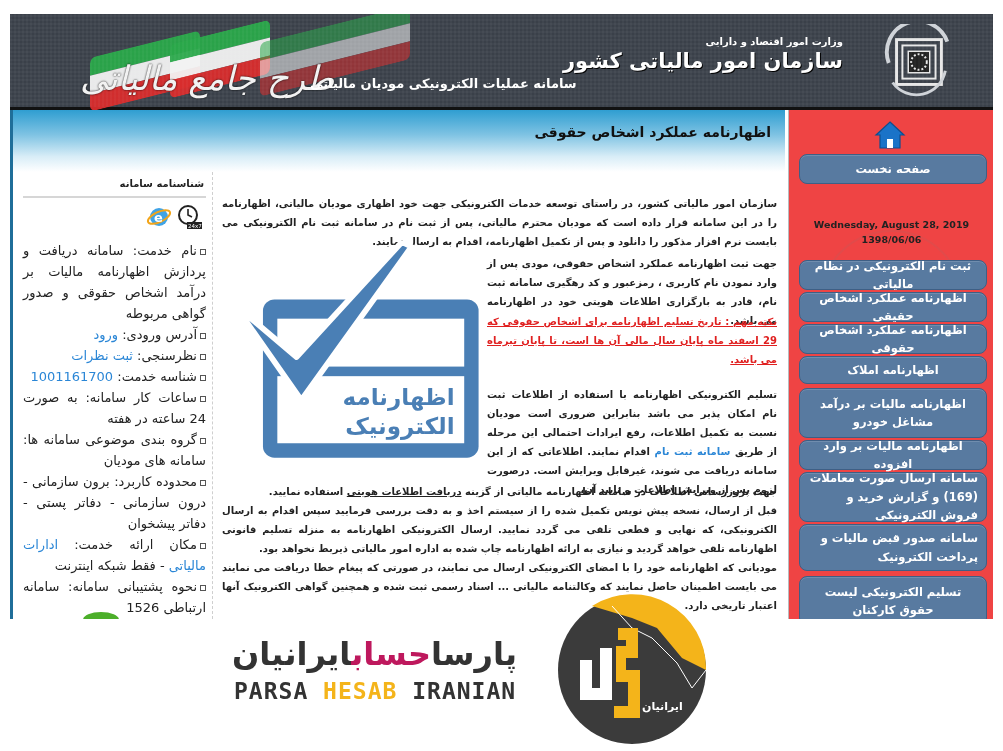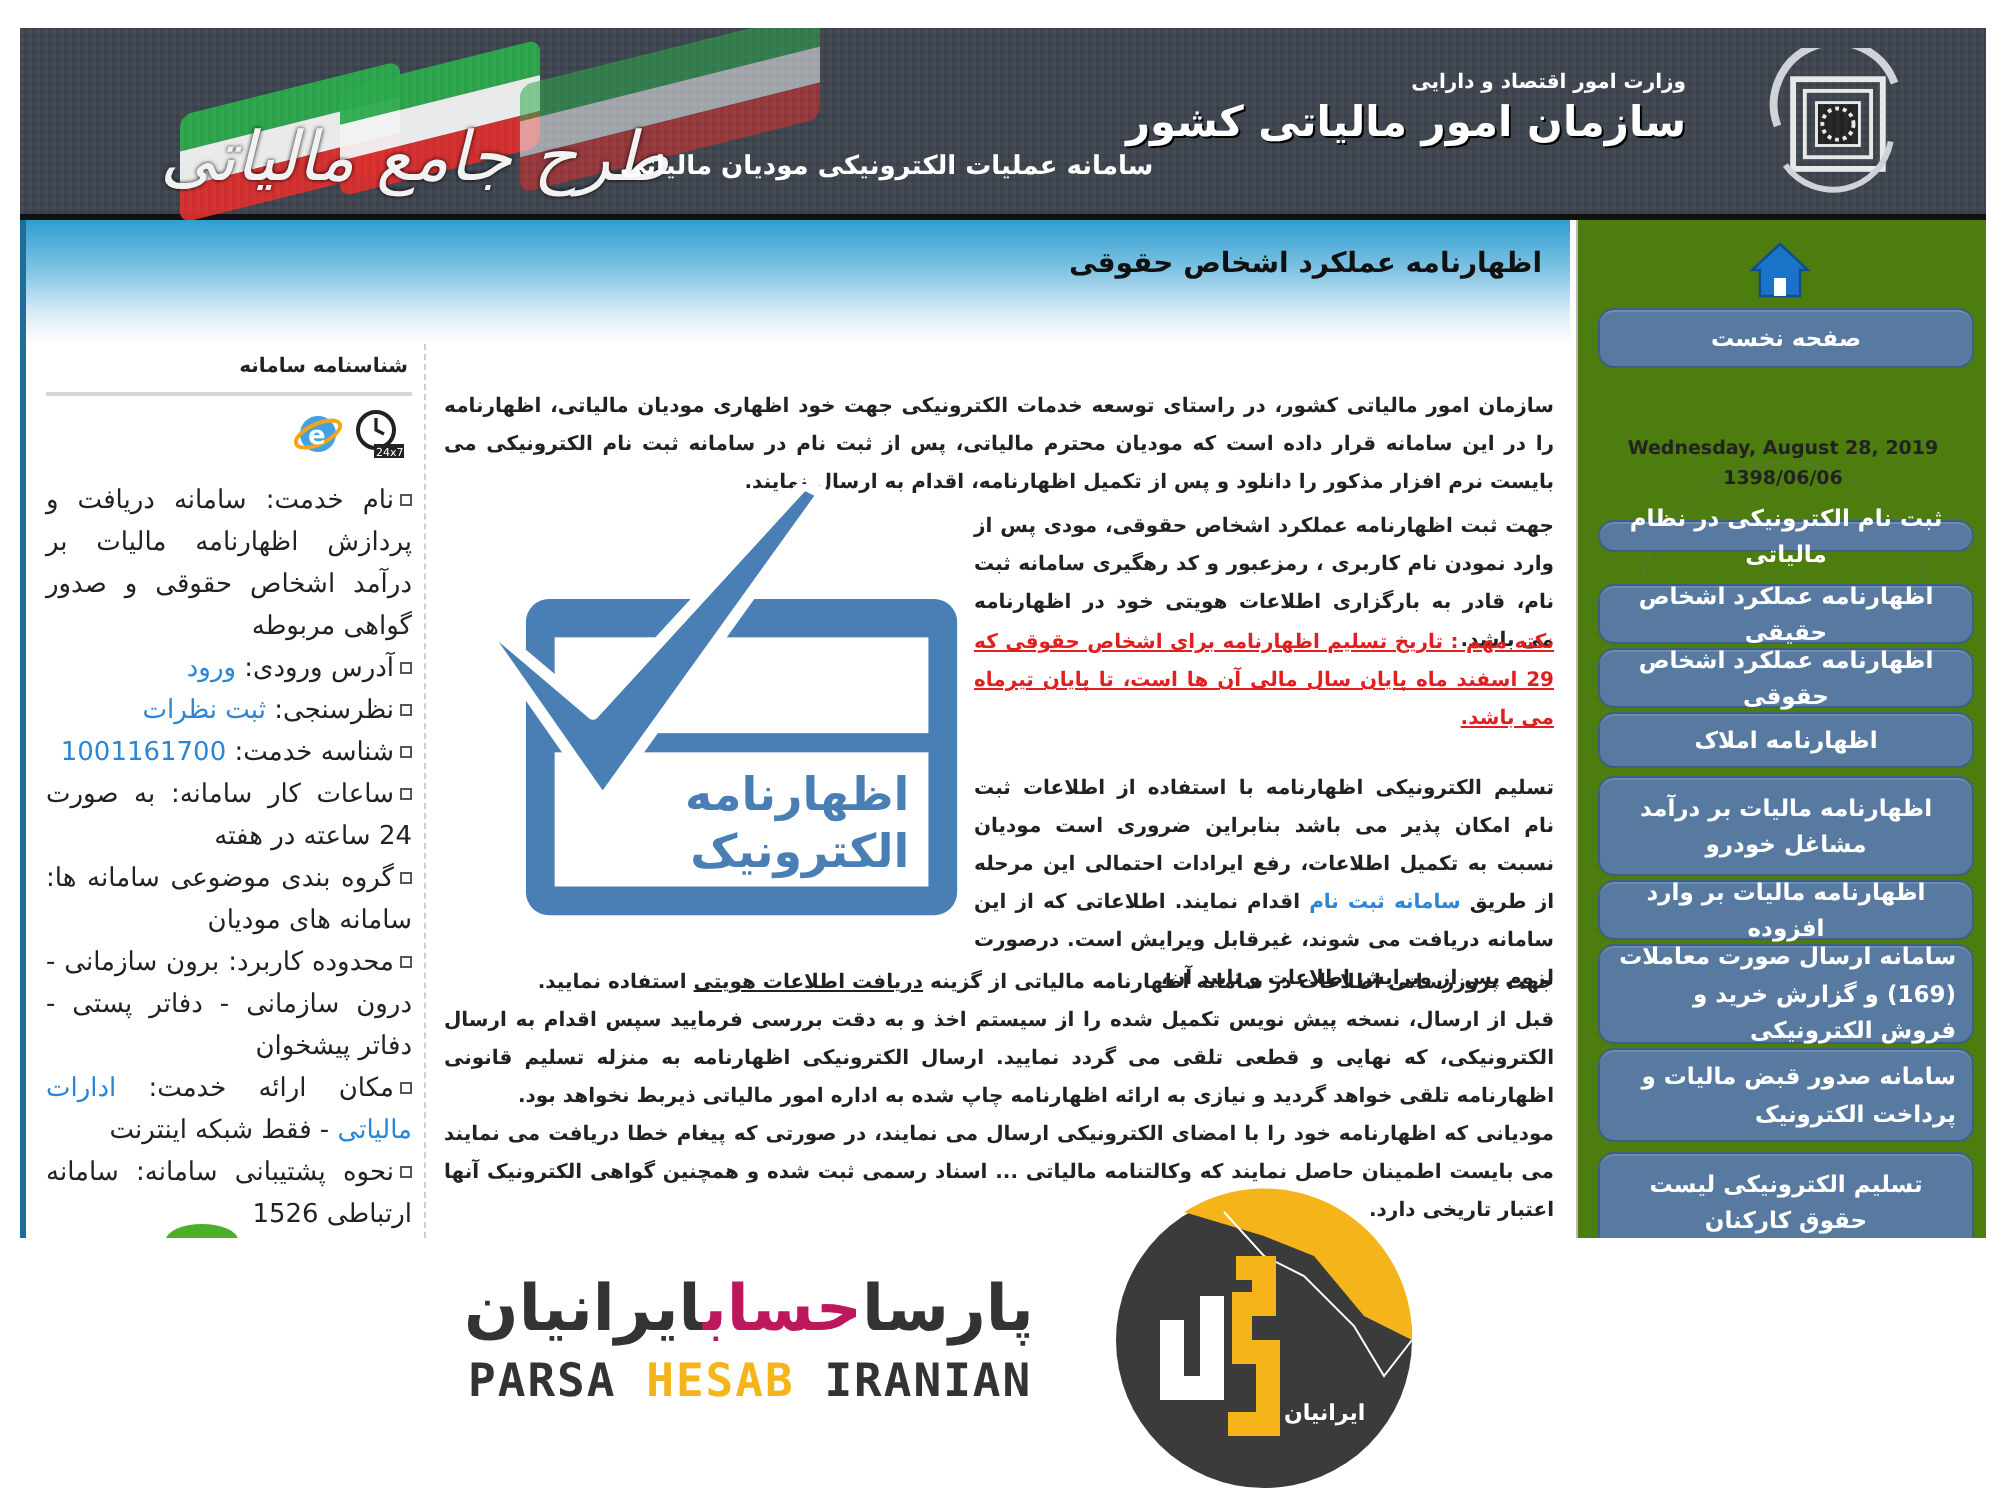--- a/index.html
+++ b/index.html
@@ -30,21 +30,21 @@
   .org-name { font-size: 21px; font-weight: bold; margin-top: 2px; text-shadow: 1px 1px 0 #000; }
   .emblem { position: absolute; right: 36px; top: 10px; width: 78px; height: 78px; }
 
   
   .title-bar { position: absolute; left: 0; top: 96px; width: 775px; height: 62px;
     background: linear-gradient(#2f9ed1 0%, #7fc3e3 40%, #d8edf7 75%, #ffffff 100%);
     border-left: 3px solid #1f6e99; }
   .page-title { position: absolute; right: 14px; top: 14px; font-size: 14px; font-weight: bold; color: #111; direction: rtl; }
 
   
-  .sidebar { position: absolute; left: 778px; top: 96px; width: 205px; height: 509px; background: #4d7c0f; border-left: 1px solid #b8bcc0; }
+  .sidebar { position: absolute; left: 778px; top: 96px; width: 205px; height: 509px; background: #ef4444; border-left: 1px solid #b8bcc0; }
   .home-icon { position: absolute; left: 85px; top: 10px; width: 32px; height: 30px; }
   .nav-btn { position: absolute; left: 10px; width: 188px; background: #587aa0; border: 1px solid #3e5f85; border-radius: 8px;
     color: #fff; font-size: 11.5px; font-weight: bold; direction: rtl; text-align: center; display: flex; align-items: center; justify-content: center; padding: 4px 8px; line-height: 1.6; box-shadow: inset 0 1px 0 rgba(255,255,255,0.15); cursor: pointer; }
   .date-en { position: absolute; left: 0; width: 205px; top: 109px; text-align: center; font-size: 9.5px; font-weight: bold; color: #222; }
   .date-fa { position: absolute; left: 0; width: 205px; top: 124px; text-align: center; font-size: 9.5px; font-weight: bold; color: #222; }
   .watermark { position: absolute; left: 30px; top: 120px; width: 145px; height: 145px; border-radius: 50%; border: 2px solid rgba(120,120,120,0.12); }
 
   
   .left-panel { position: absolute; left: 0; top: 158px; width: 203px; height: 447px; border-left: 3px solid #1f6e99; border-right: 1px dashed #cfcfcf; background: #fff; }
   .lp-title { position: absolute; right: 8px; top: 6px; font-size: 10px; font-weight: bold; color: #222; direction: rtl; }
@@ -116,21 +116,21 @@
   <div class="sidebar">
     <div class="watermark"></div>
     <svg class="home-icon" viewBox="0 0 32 30">
       <path d="M16 2 L30 15 L26 15 L26 28 L6 28 L6 15 L2 15 Z" fill="#1a73c8" stroke="#0d4f8f" stroke-width="1.2"></path>
       <rect x="13" y="19" width="6" height="9" fill="#fff"></rect>
     </svg>
     <div class="nav-btn" style="top:44px;height:30px;">صفحه نخست</div>
     <div class="date-en">Wednesday, August 28, 2019</div>
     <div class="date-fa">1398/06/06</div>
 
-    <div class="nav-btn" style="top:150px;height:16px;">ثبت نام الکترونیکی در نظام مالیاتی</div>
+    <div class="nav-btn" style="top:150px;height:30px;">ثبت نام الکترونیکی در نظام مالیاتی</div>
     <div class="nav-btn" style="top:182px;height:30px;">اظهارنامه عملکرد اشخاص حقیقی</div>
     <div class="nav-btn" style="top:214px;height:30px;">اظهارنامه عملکرد اشخاص حقوقی</div>
     <div class="nav-btn" style="top:246px;height:28px;">اظهارنامه املاک</div>
     <div class="nav-btn" style="top:278px;height:50px;">اظهارنامه مالیات بر درآمد مشاغل خودرو</div>
     <div class="nav-btn" style="top:330px;height:30px;">اظهارنامه مالیات بر وارد افزوده</div>
     <div class="nav-btn" style="top:362px;height:50px;text-align:right;">سامانه ارسال صورت معاملات (169) و گزارش خرید و فروش الکترونیکی</div>
     <div class="nav-btn" style="top:414px;height:47px;text-align:right;">سامانه صدور قبض مالیات و پرداخت الکترونیک</div>
     <div class="nav-btn" style="top:466px;height:50px;">تسلیم الکترونیکی لیست حقوق کارکنان</div>
   </div>
 

